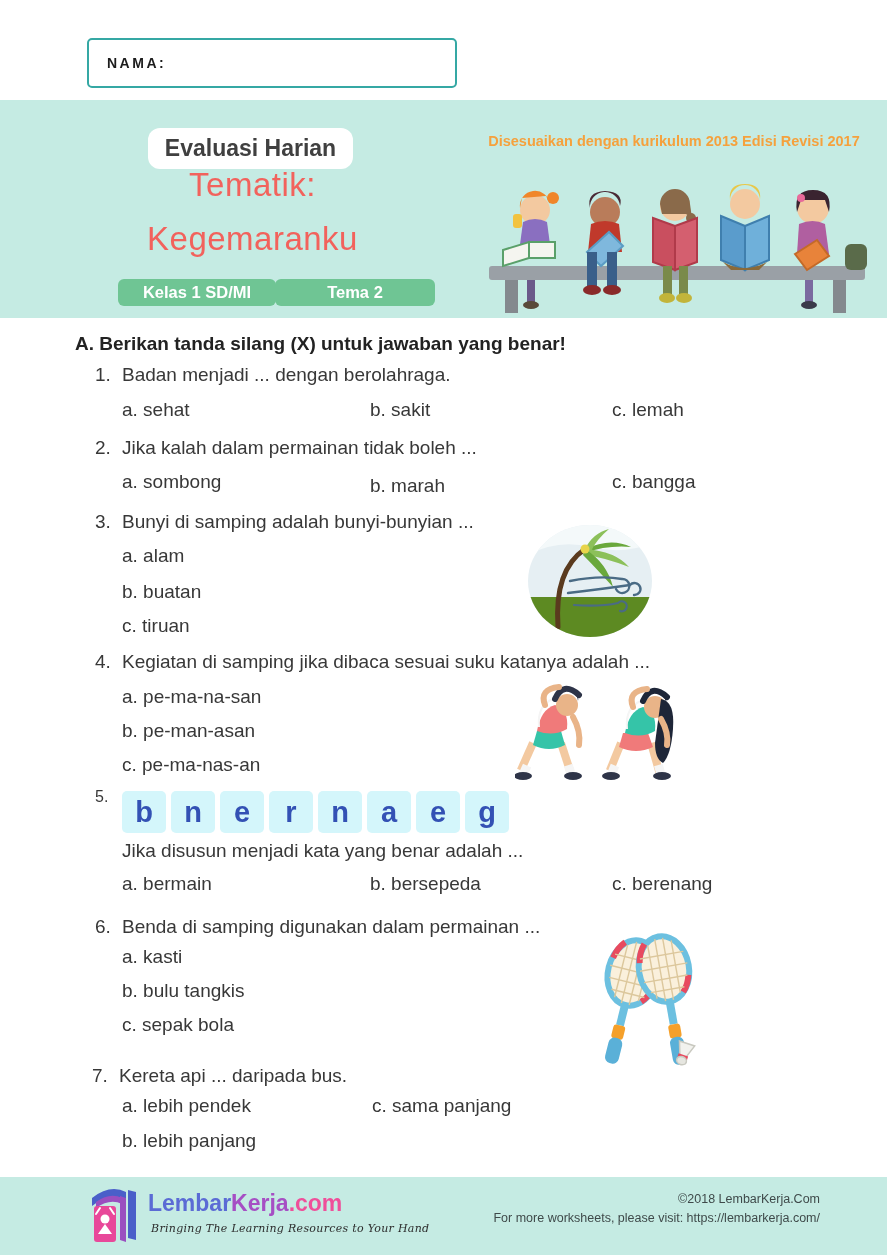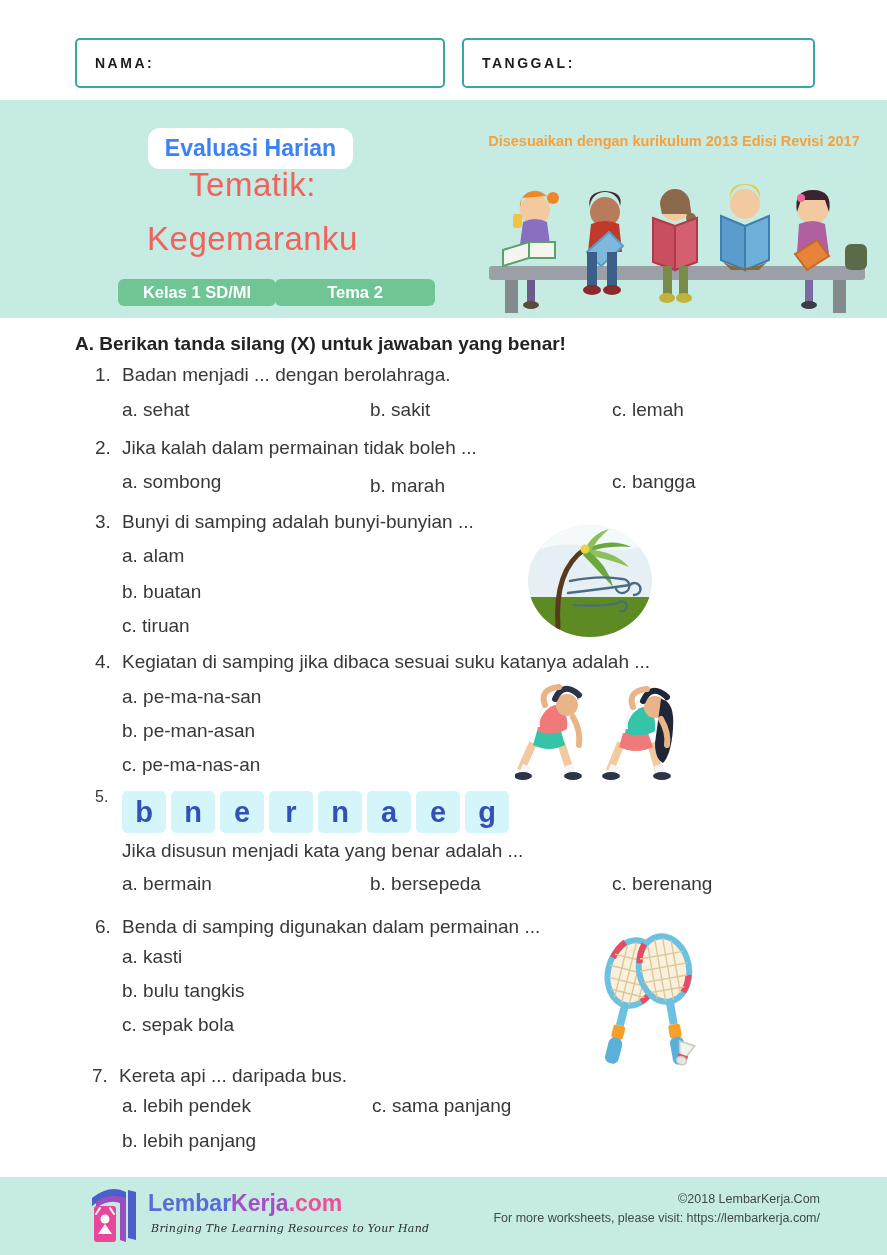--- a/index.html
+++ b/index.html
@@ -8,33 +8,34 @@
     position:relative; width:887px; height:1255px; margin:0 auto;
     background:#ffffff; overflow:hidden;
     font-family:"Liberation Sans", sans-serif; color:#383838;
   }
   
   .field-box {
     position:absolute; top:38px; height:50px; background:#fff;
     border:2px solid #35a8a4; border-radius:5px;
     font-size:14px; font-weight:bold; letter-spacing:2.5px; color:#1c1c1c;
     padding:15px 0 0 18px;
+    margin-left:12px;
   }
   #name-box { left:75px; width:370px; }
   #date-box { left:462px; width:353px; }
 
   
   #header {
     position:absolute; left:0; top:100px; width:887px; height:218px;
     background:#c5ebe3;
   }
   #eval-pill {
     position:absolute; left:148px; top:28px; width:205px; height:41px;
     background:#ffffff; border-radius:12px; text-align:center;
-    font-size:23px; font-weight:bold; color:#3b82f6; line-height:41px;
+    font-size:23px; font-weight:bold; color:#404040; line-height:41px;
   }
   #curriculum-note {
     position:absolute; left:478px; top:33px; width:392px; text-align:center;
     font-size:14.5px; font-weight:bold; color:#f5a13d;
   }
   .main-title {
     position:absolute; left:55px; width:395px; text-align:center;
     font-size:33px; font-weight:normal; color:#f2625c; letter-spacing:0.5px;
   }
   #title-line1 { top:66px; }
@@ -90,23 +91,20 @@
     font-size:12.5px; color:#3f4a4a; line-height:1.5;
   }
 </style>
 </head>
 <body>
 
 <div id="page">
 
   <div id="name-box" class="field-box">
     <span>NAMA:</span>
-  </div>
-  <div id="date-box" class="field-box">
-    <span>TANGGAL:</span>
   </div>
 
   <div id="header">
     <div id="eval-pill">Evaluasi Harian</div>
     <div id="curriculum-note">Disesuaikan dengan kurikulum 2013 Edisi Revisi 2017</div>
     <div id="title-line1" class="main-title">Tematik:</div>
     <div id="title-line2" class="main-title">Kegemaranku</div>
     <div id="class-badge" class="green-badge">Kelas 1 SD/MI</div>
     <div id="theme-badge" class="green-badge">Tema 2</div>
 

